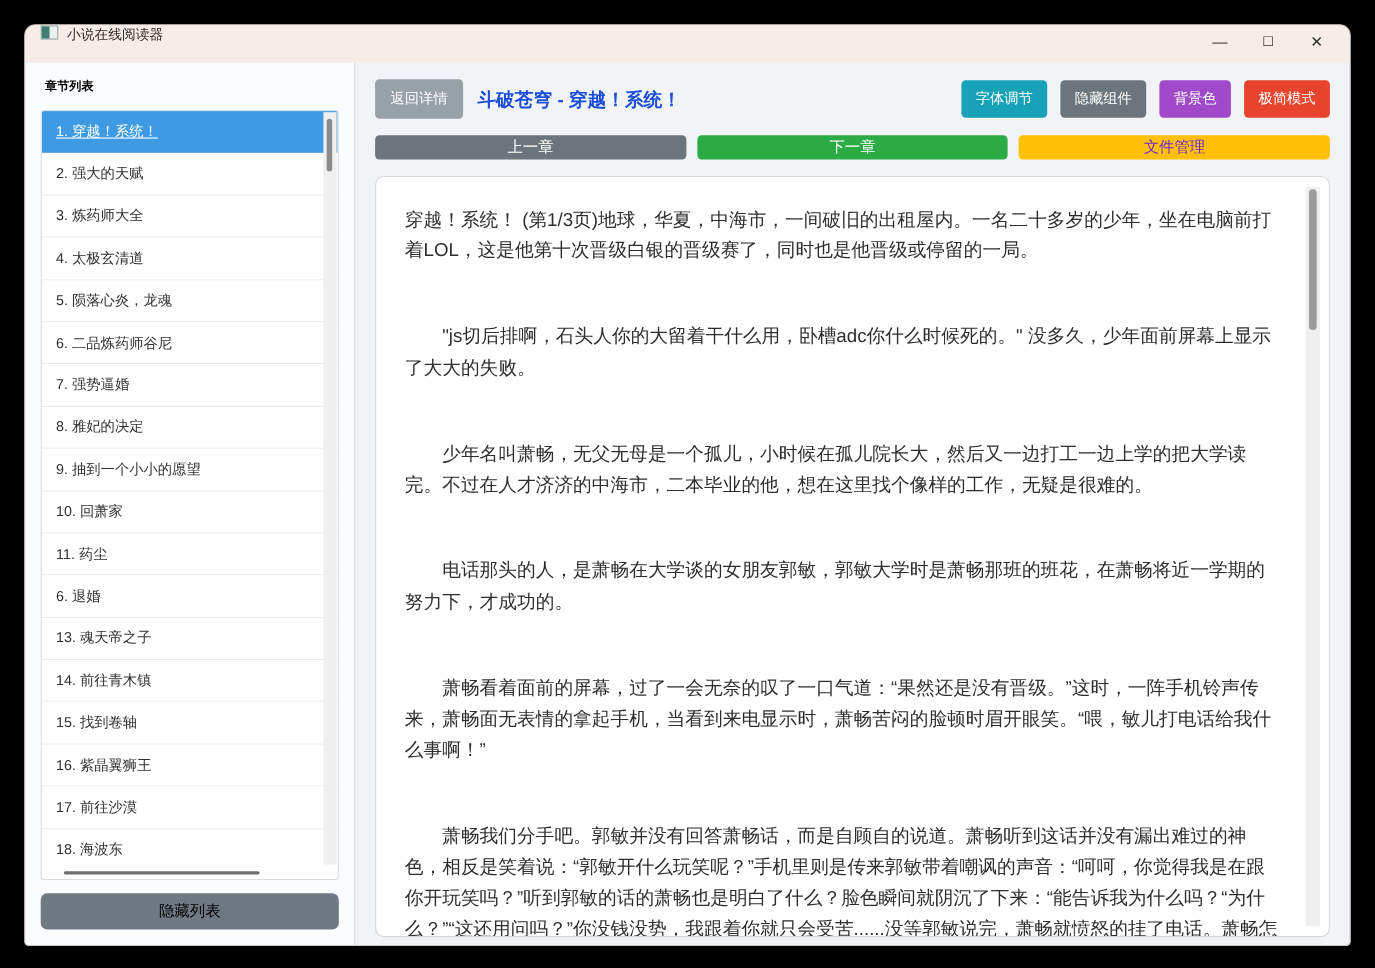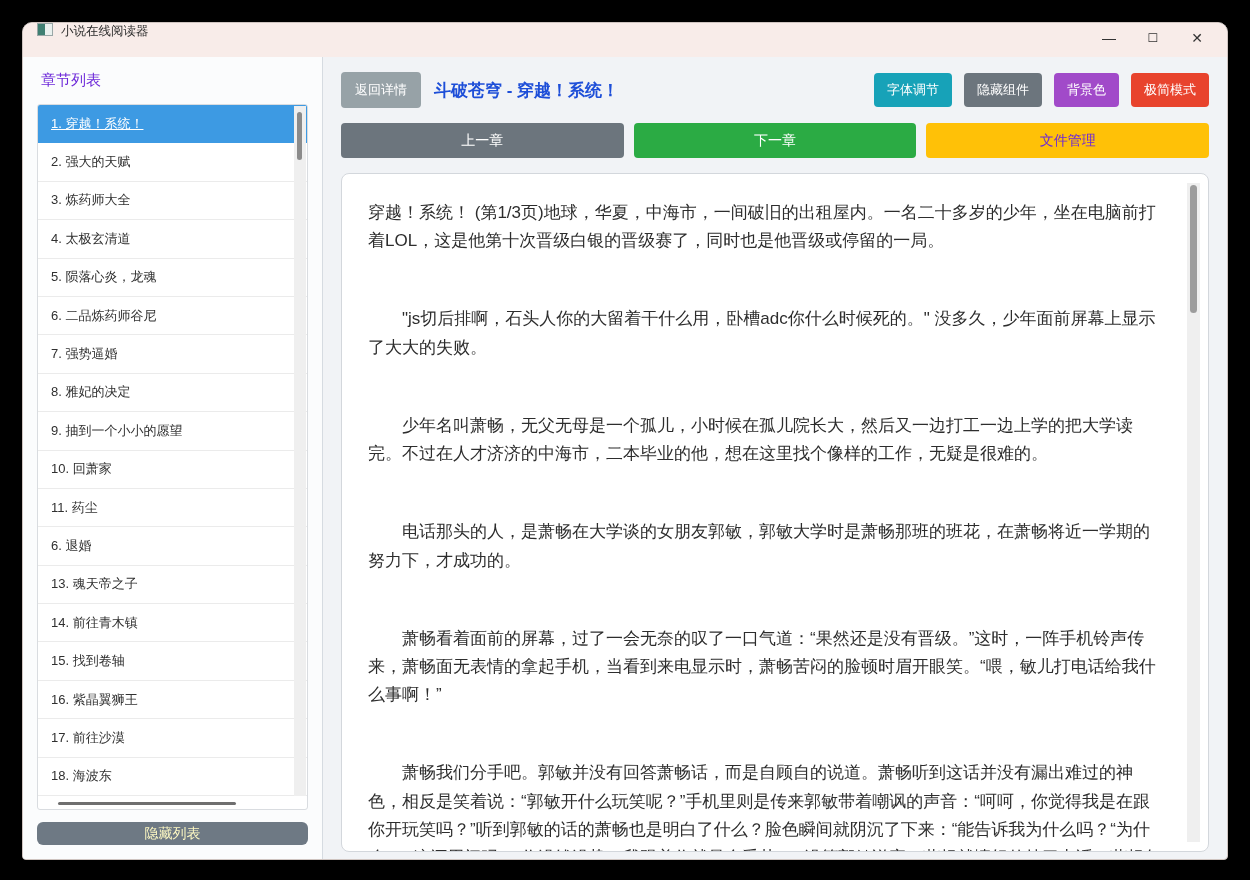--- a/index.html
+++ b/index.html
@@ -20,49 +20,49 @@
   .win-btn { width: 44px; height: 30px; display: flex; align-items: center; justify-content: center;
     font-size: 14px; color: #333; cursor: default; }
   .win-btn.max { font-size: 12px; }
 
   
   .app-body { display: flex; height: calc(100% - 34px); }
 
   
   .sidebar { width: 300px; background: #fbfcfd; border-right: 1px solid #d6dbe1;
     display: flex; flex-direction: column; padding: 10px 14px 14px 14px; }
-  .sidebar-header { font-size: 15px; font-weight: normal; color: #6d28d9; margin: 4px 0 14px 4px; }
+  .sidebar-header { font-size: 11px; font-weight: bold; color: #000000; margin: 4px 0 14px 4px; }
   .chapter-list { position: relative; flex: 1; background: #fff; border: 1px solid #d9dce0;
     border-radius: 3px; overflow: hidden; }
   .chapter-items { height: calc(100% - 12px); overflow: hidden; }
   .chapter-item { height: 38.4px; display: flex; align-items: center; padding-left: 13px;
     font-size: 13px; color: #303030; border-bottom: 1px solid #ebebeb; background: #fff;
     padding-right: 16px; white-space: nowrap; }
   .chapter-item.selected { color: #fff; border-bottom: none; text-decoration: underline; }
   .list-vscroll { position: absolute; top: 1px; right: 1px; bottom: 13px; width: 12px;
     background: #efefef; }
   .list-vscroll .thumb { position: absolute; top: 6px; left: 3px; width: 5px; height: 48px;
     background: #8b8b8b; border-radius: 3px; }
   .list-hscroll { position: absolute; left: 4px; right: 18px; bottom: 2px; height: 8px; }
   .list-hscroll .thumb { position: absolute; left: 16px; top: 3px; width: 72%; height: 3px;
     background: #6f6f6f; border-radius: 2px; }
-  .hide-list-btn { margin-top: 12px; height: 23px; background: #6e7984; color: #fef9c3;
+  .hide-list-btn { margin-top: 12px; height: 33px; background: #6e7984; color: #000000;
     font-size: 14px; border: none; border-radius: 6px; width: 100%; cursor: pointer;
     font-family: inherit; }
 
   
   .main { flex: 1; display: flex; flex-direction: column; padding: 15px 18px 7px 18px; }
   .header-row { display: flex; align-items: center; margin-bottom: 15px; }
   .btn { border: none; border-radius: 4px; color: #fff; font-size: 13px; cursor: pointer;
     font-family: inherit; }
   .back-btn { background: #97a2a7; padding: 9px 14px; margin-right: 13px; }
   .main-title { font-size: 17px; font-weight: bold; color: #1d4ed8; flex: 1; }
   .tool-btn { padding: 8px 13px; margin-left: 12px; }
   .nav-row { display: flex; gap: 10px; margin-bottom: 15px; }
-  .nav-btn { flex: 1; height: 35px; font-size: 14px; }
+  .nav-btn { flex: 1; height: 22px; font-size: 14px; }
   .nav-btn.files { color: #6d28d9; }
 
   
   .reader { position: relative; flex: 1; background: #fff; border: 1px solid #d3d7dc;
     border-radius: 8px; overflow: hidden; }
   .reader-content { height: 100%; overflow: hidden; padding: 25px 46px 20px 26px;
     font-size: 17px; line-height: 1.66; color: #2d2d2d; }
   .reader-content p { margin: 0 0 50px 0; text-indent: 2em; }
   .reader-content p:first-child { text-indent: 0; }
   .reader-vscroll { position: absolute; top: 9px; right: 8px; bottom: 9px; width: 13px;

